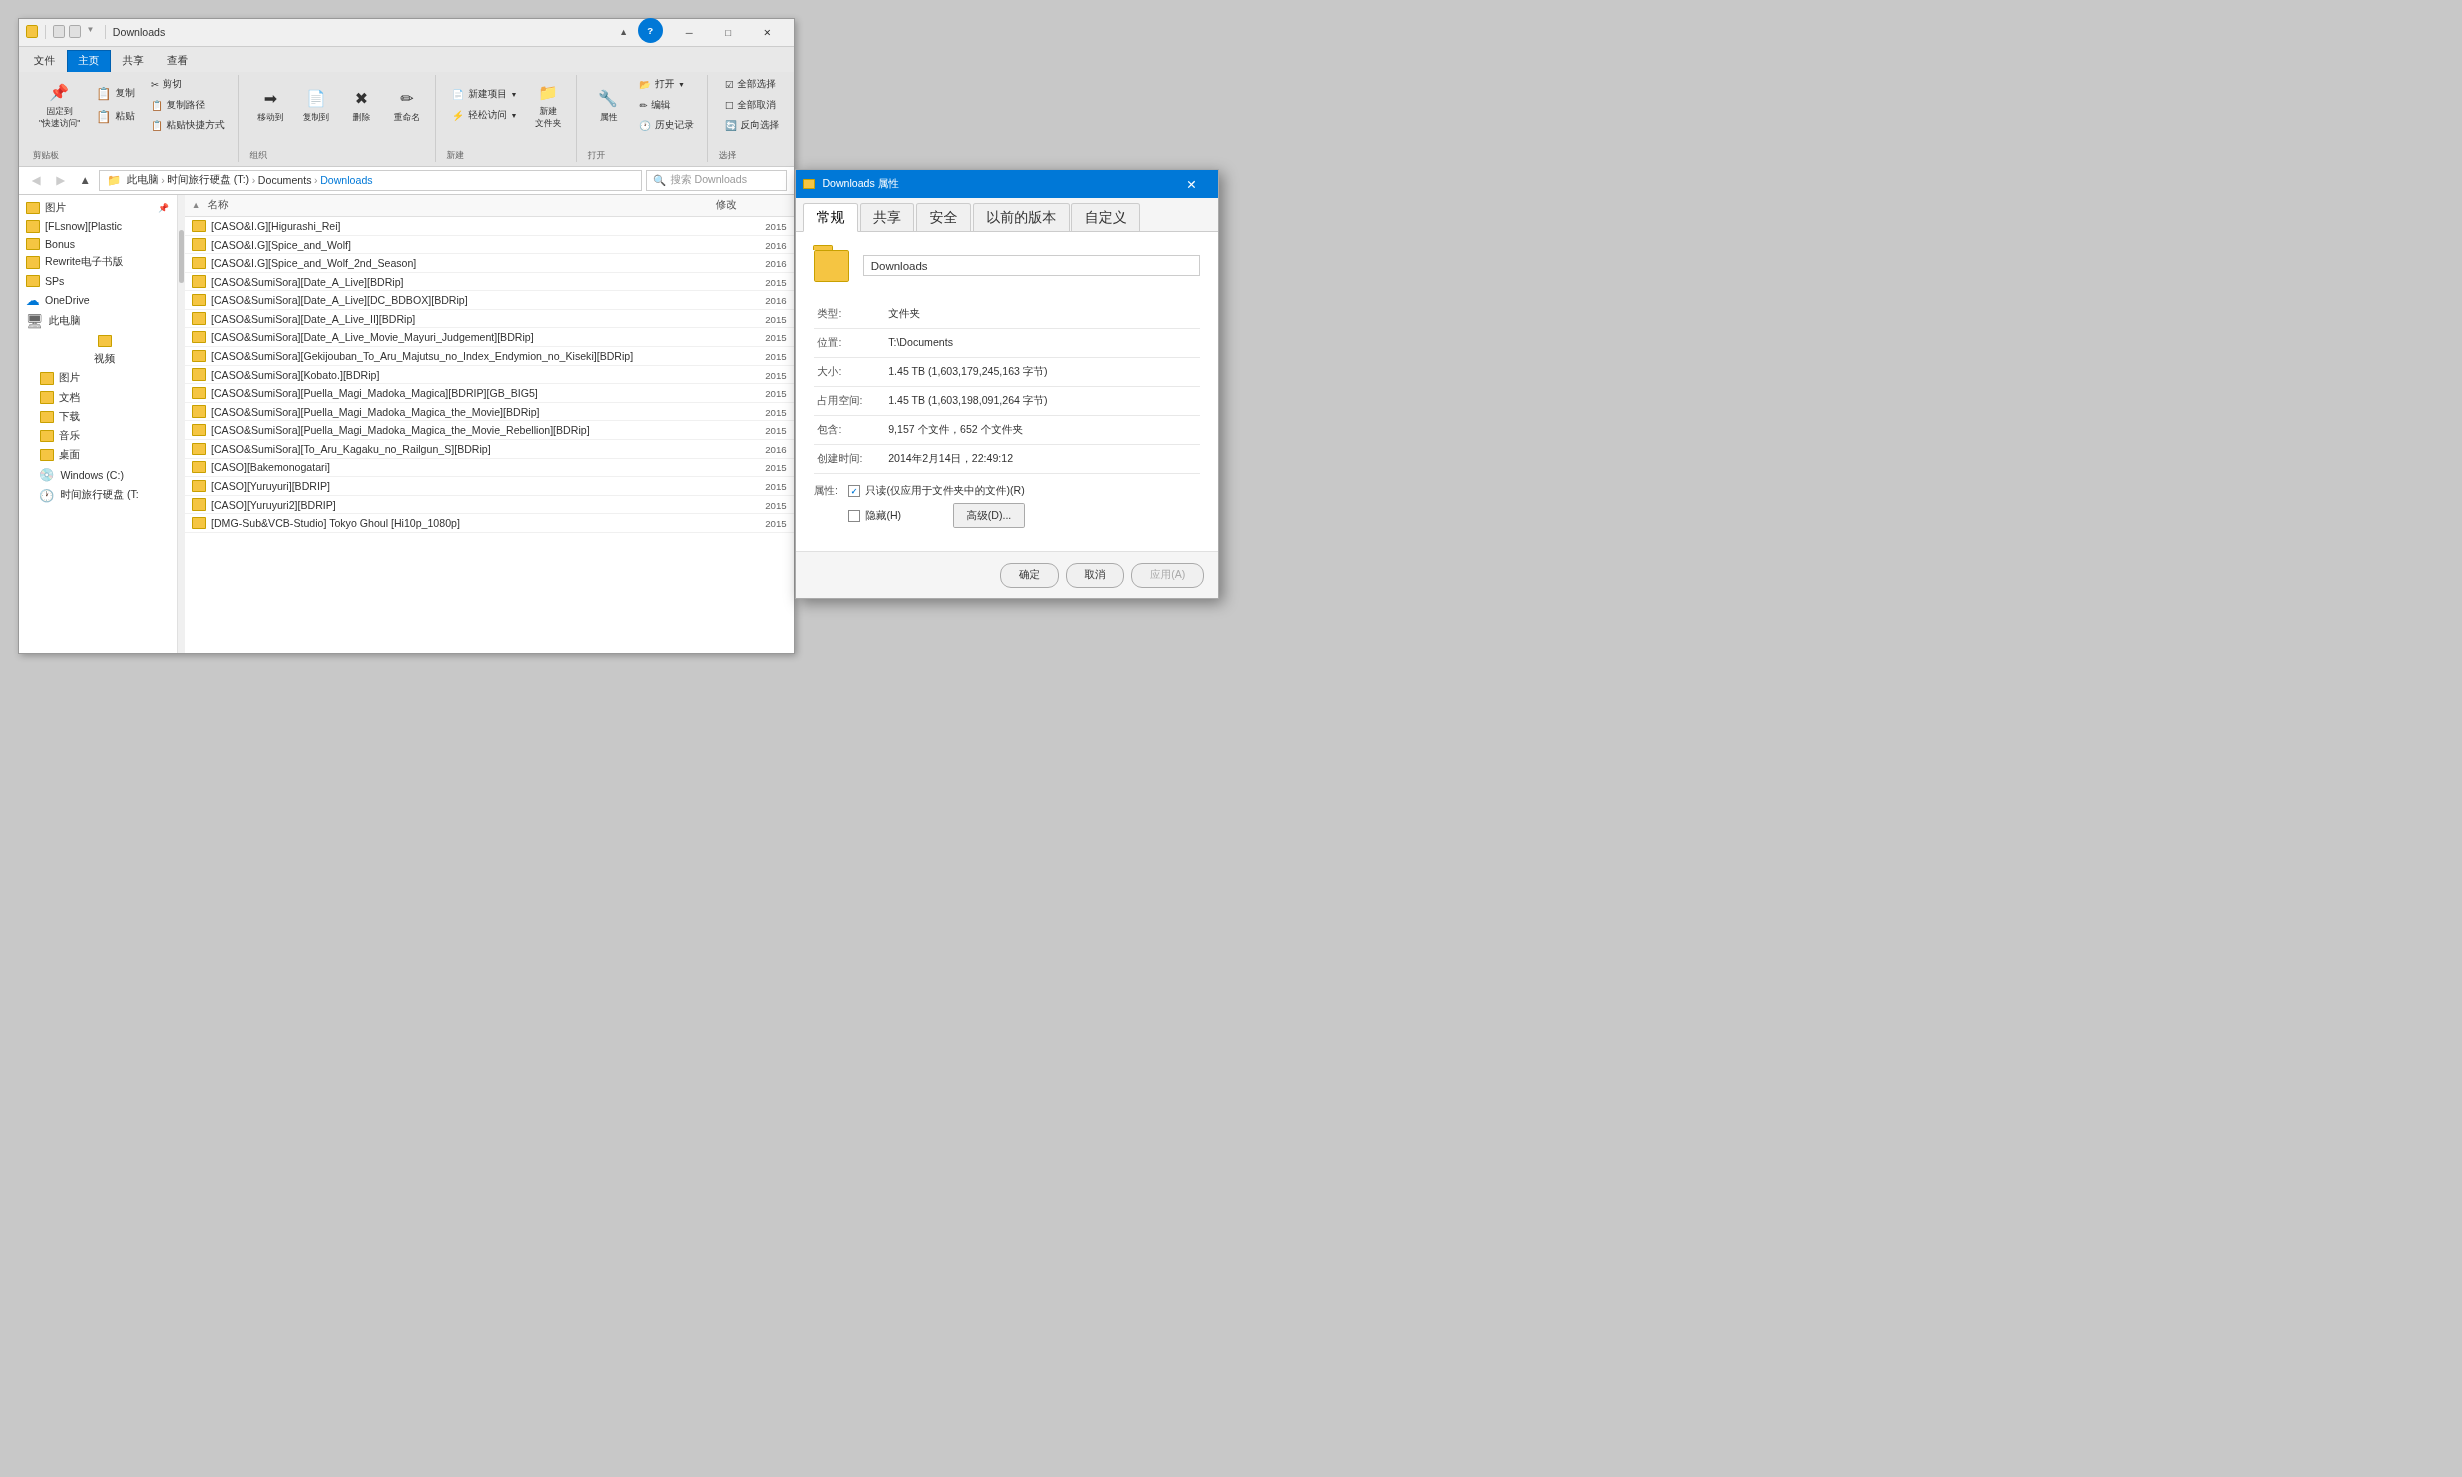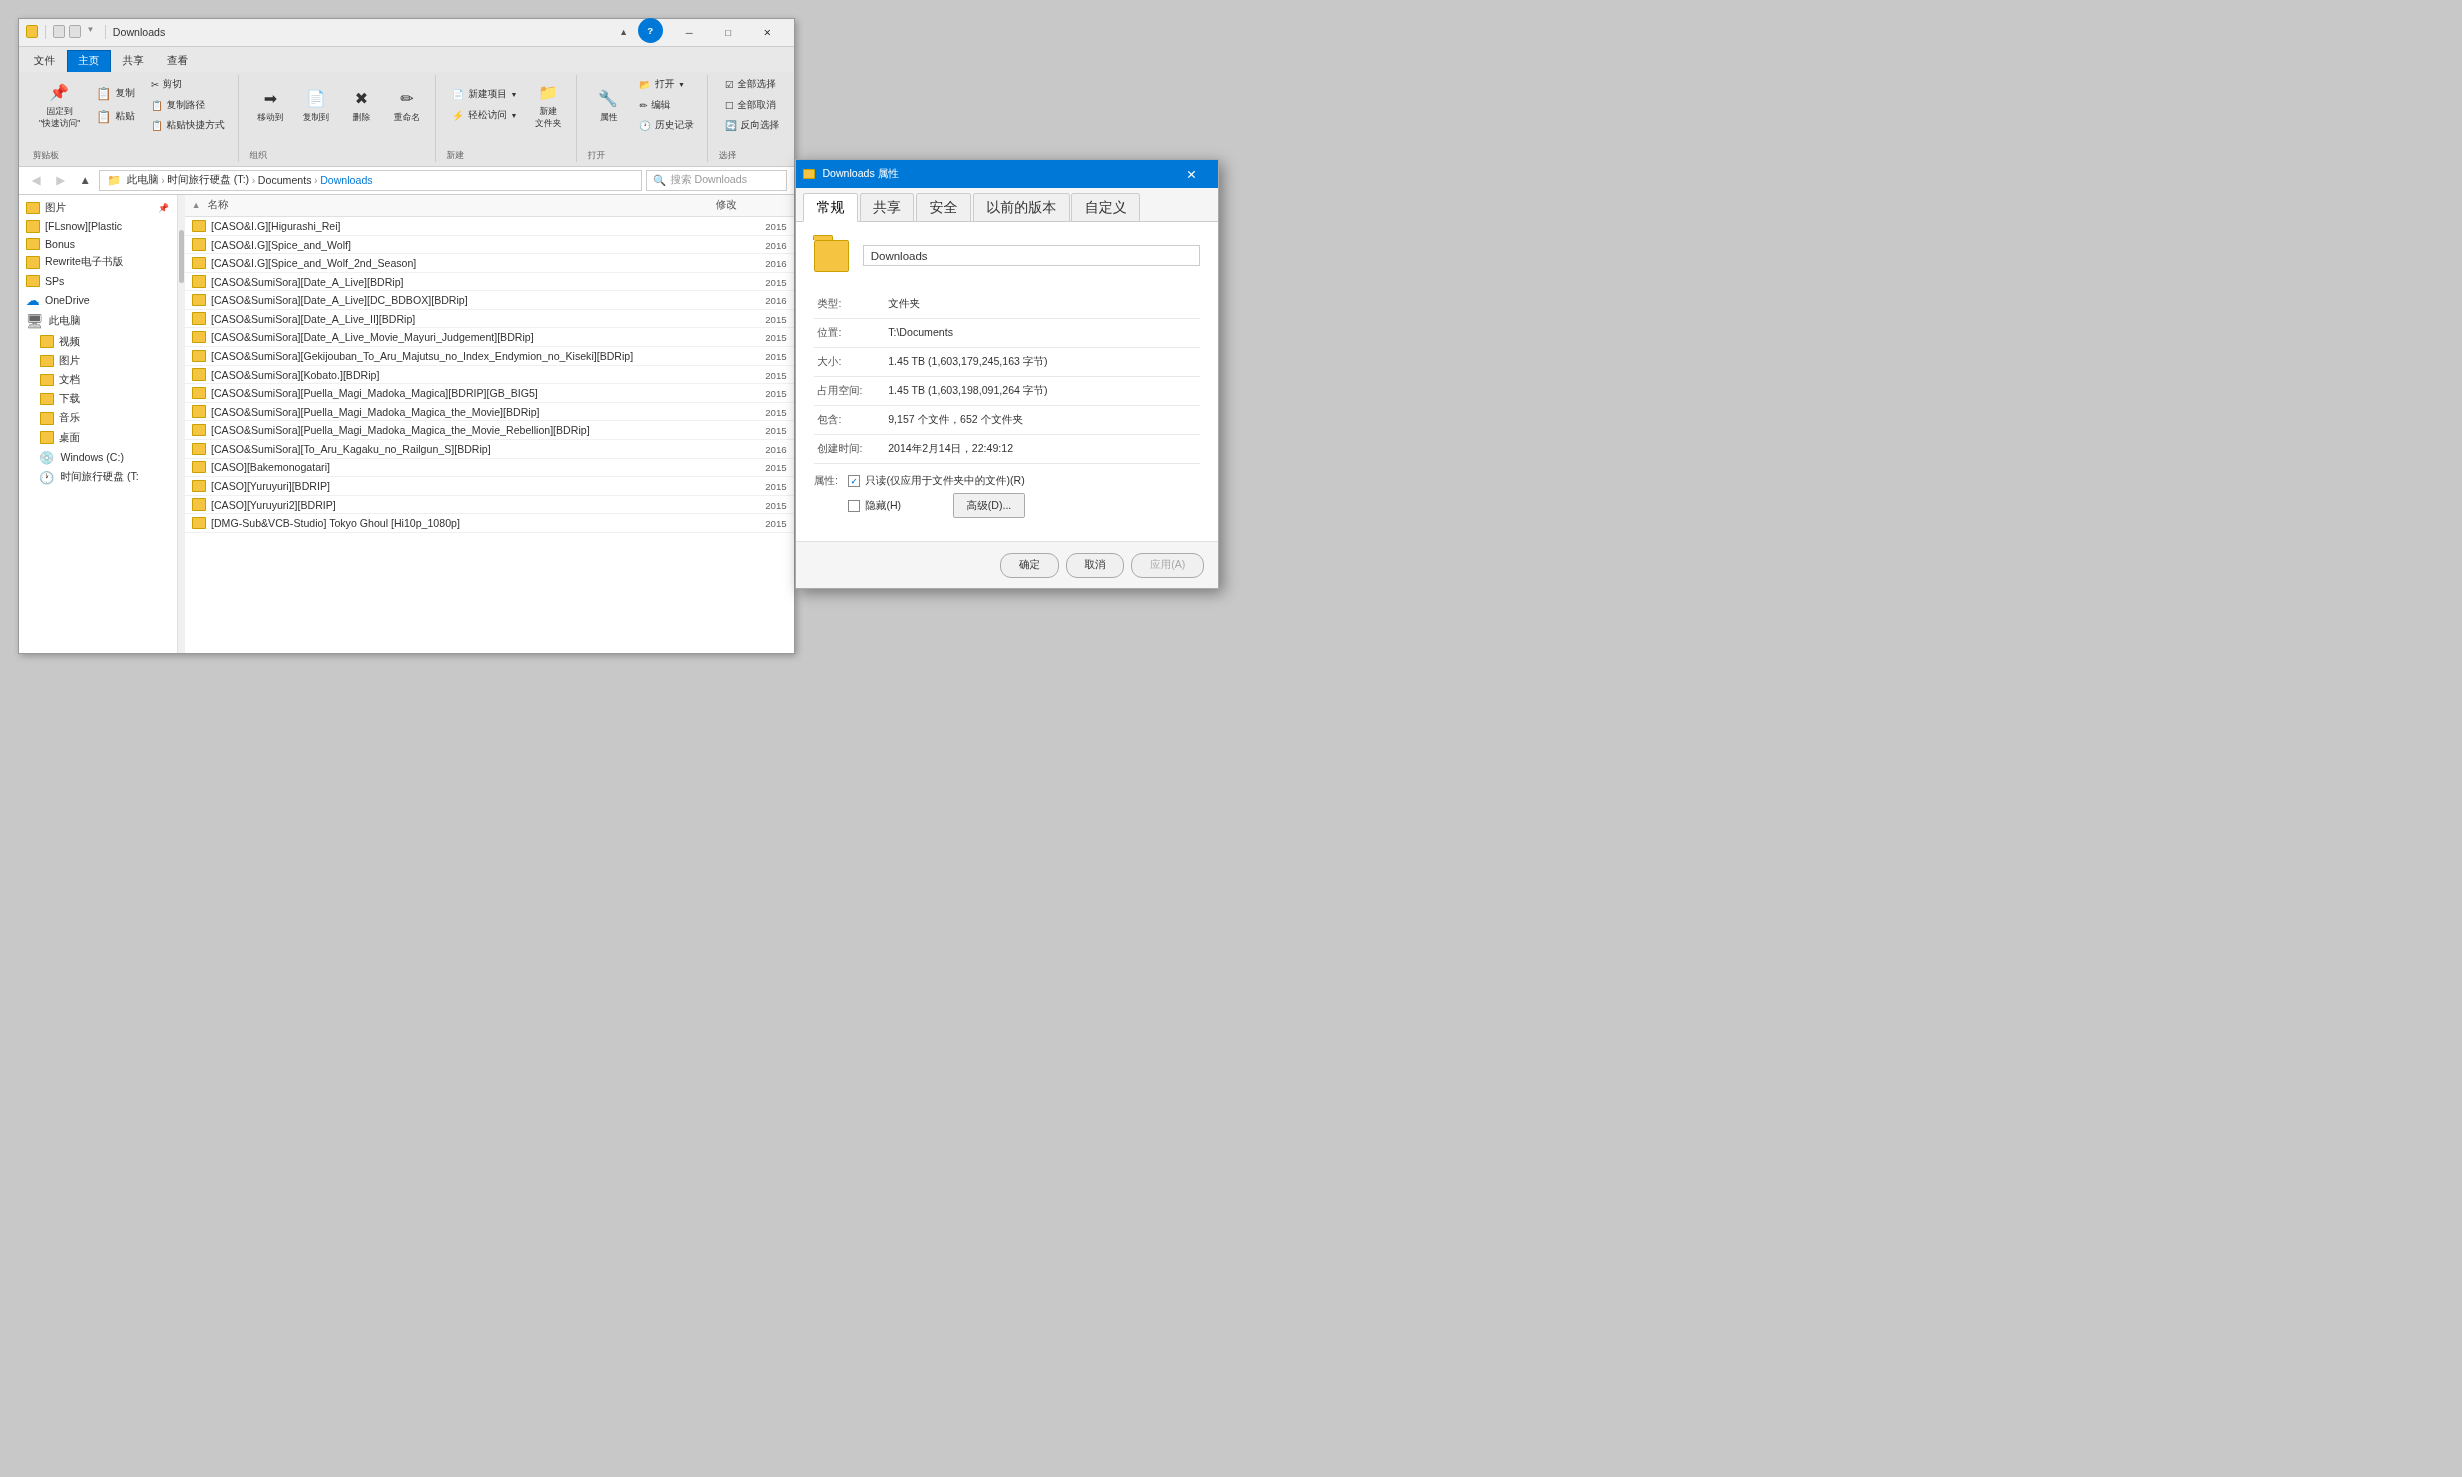--- a/index.html
+++ b/index.html
@@ -347,21 +347,21 @@
       align-items: center;
       padding: 0 7px;
       font-size: 10.6px;
       color: #555;
       flex-shrink: 0;
     }
 
     
     .properties-dialog {
       position: absolute;
-      top: 159px;
+      top: 169px;
       left: 795px;
       width: 424px;
       background: #fff;
       border: 0.9px solid #aaa;
       box-shadow: 3.5px 3.5px 14px rgba(0,0,0,0.4);
       display: flex;
       flex-direction: column;
     }
     .dialog-title-bar {
       background: #0078d7;
@@ -742,21 +742,21 @@
         <span class="sidebar-item-text">SPs</span>
       </div>
       <div class="sidebar-item">
         <span class="cloud-icon">☁</span>
         <span class="sidebar-item-text">OneDrive</span>
       </div>
       <div class="sidebar-item">
         <span class="computer-icon">🖥</span>
         <span class="sidebar-item-text">此电脑</span>
       </div>
-      <div class="sidebar-item" style="padding-left:21px;">
+      <div class="sidebar-item" style="padding-left:21px;flex-direction:column;">
         <div class="sidebar-folder-icon"></div>
         <span class="sidebar-item-text">视频</span>
       </div>
       <div class="sidebar-item" style="padding-left:21px;">
         <div class="sidebar-folder-icon"></div>
         <span class="sidebar-item-text">图片</span>
       </div>
       <div class="sidebar-item" style="padding-left:21px;">
         <div class="sidebar-folder-icon"></div>
         <span class="sidebar-item-text">文档</span>

